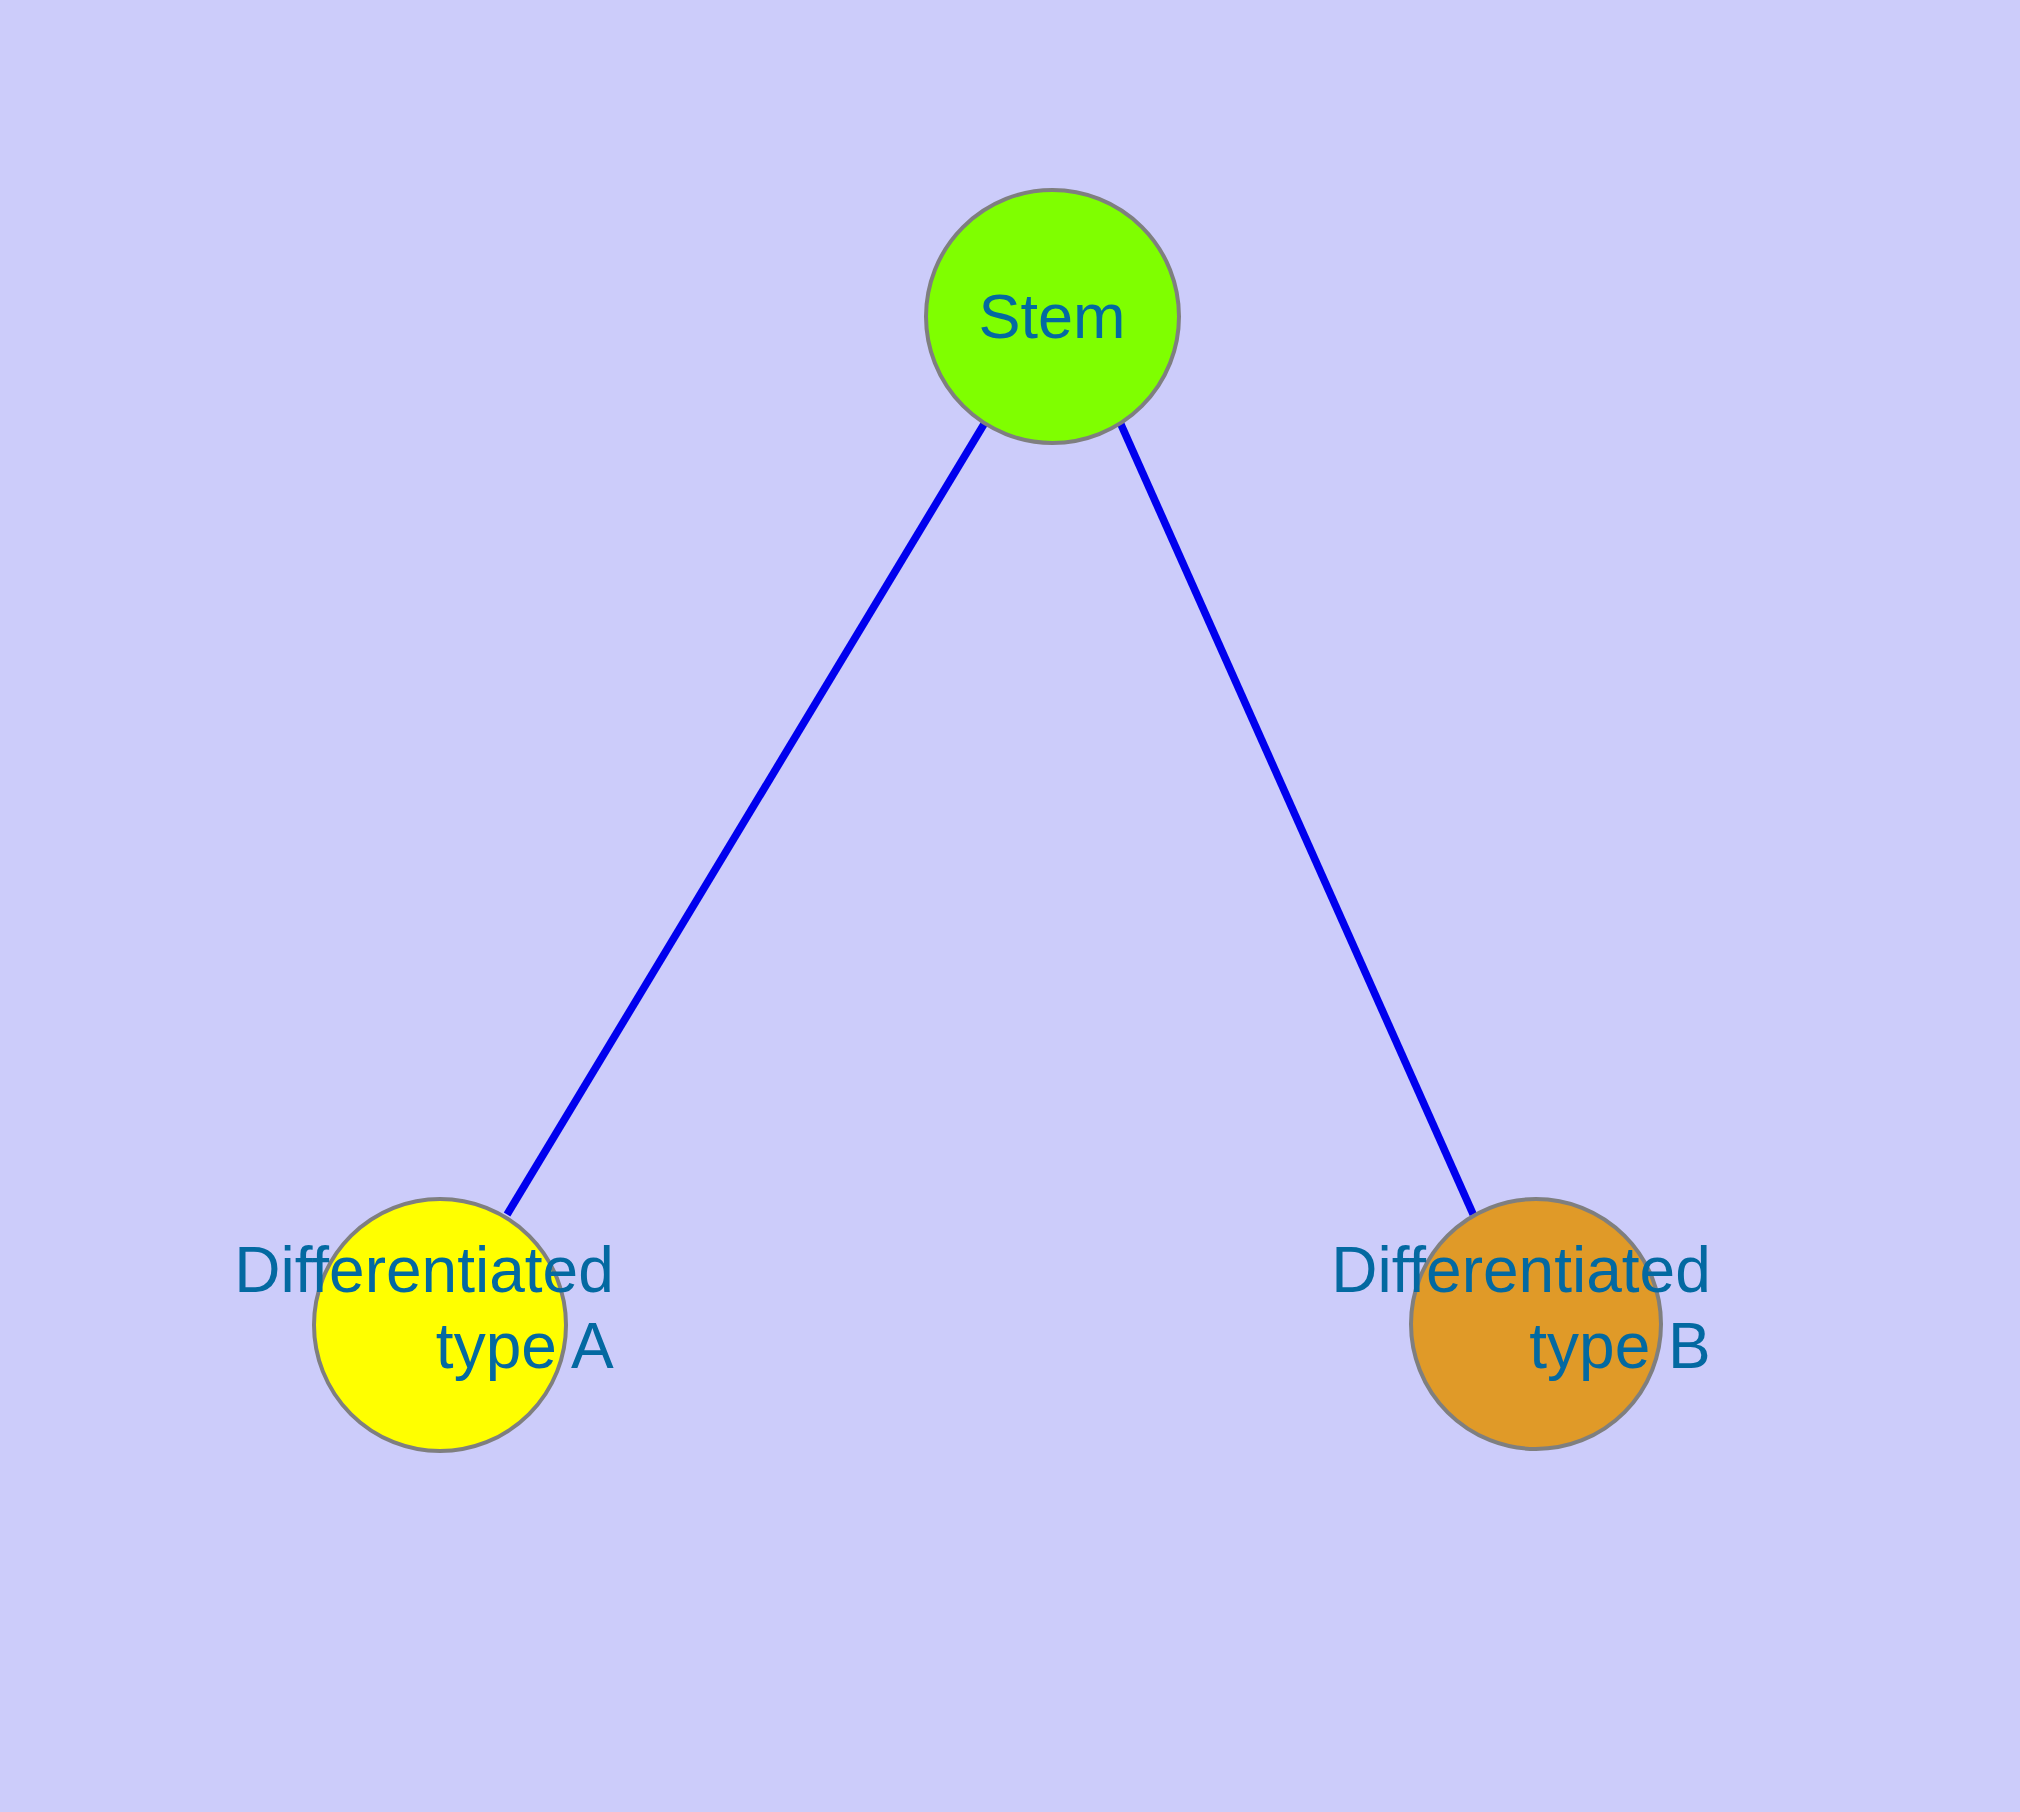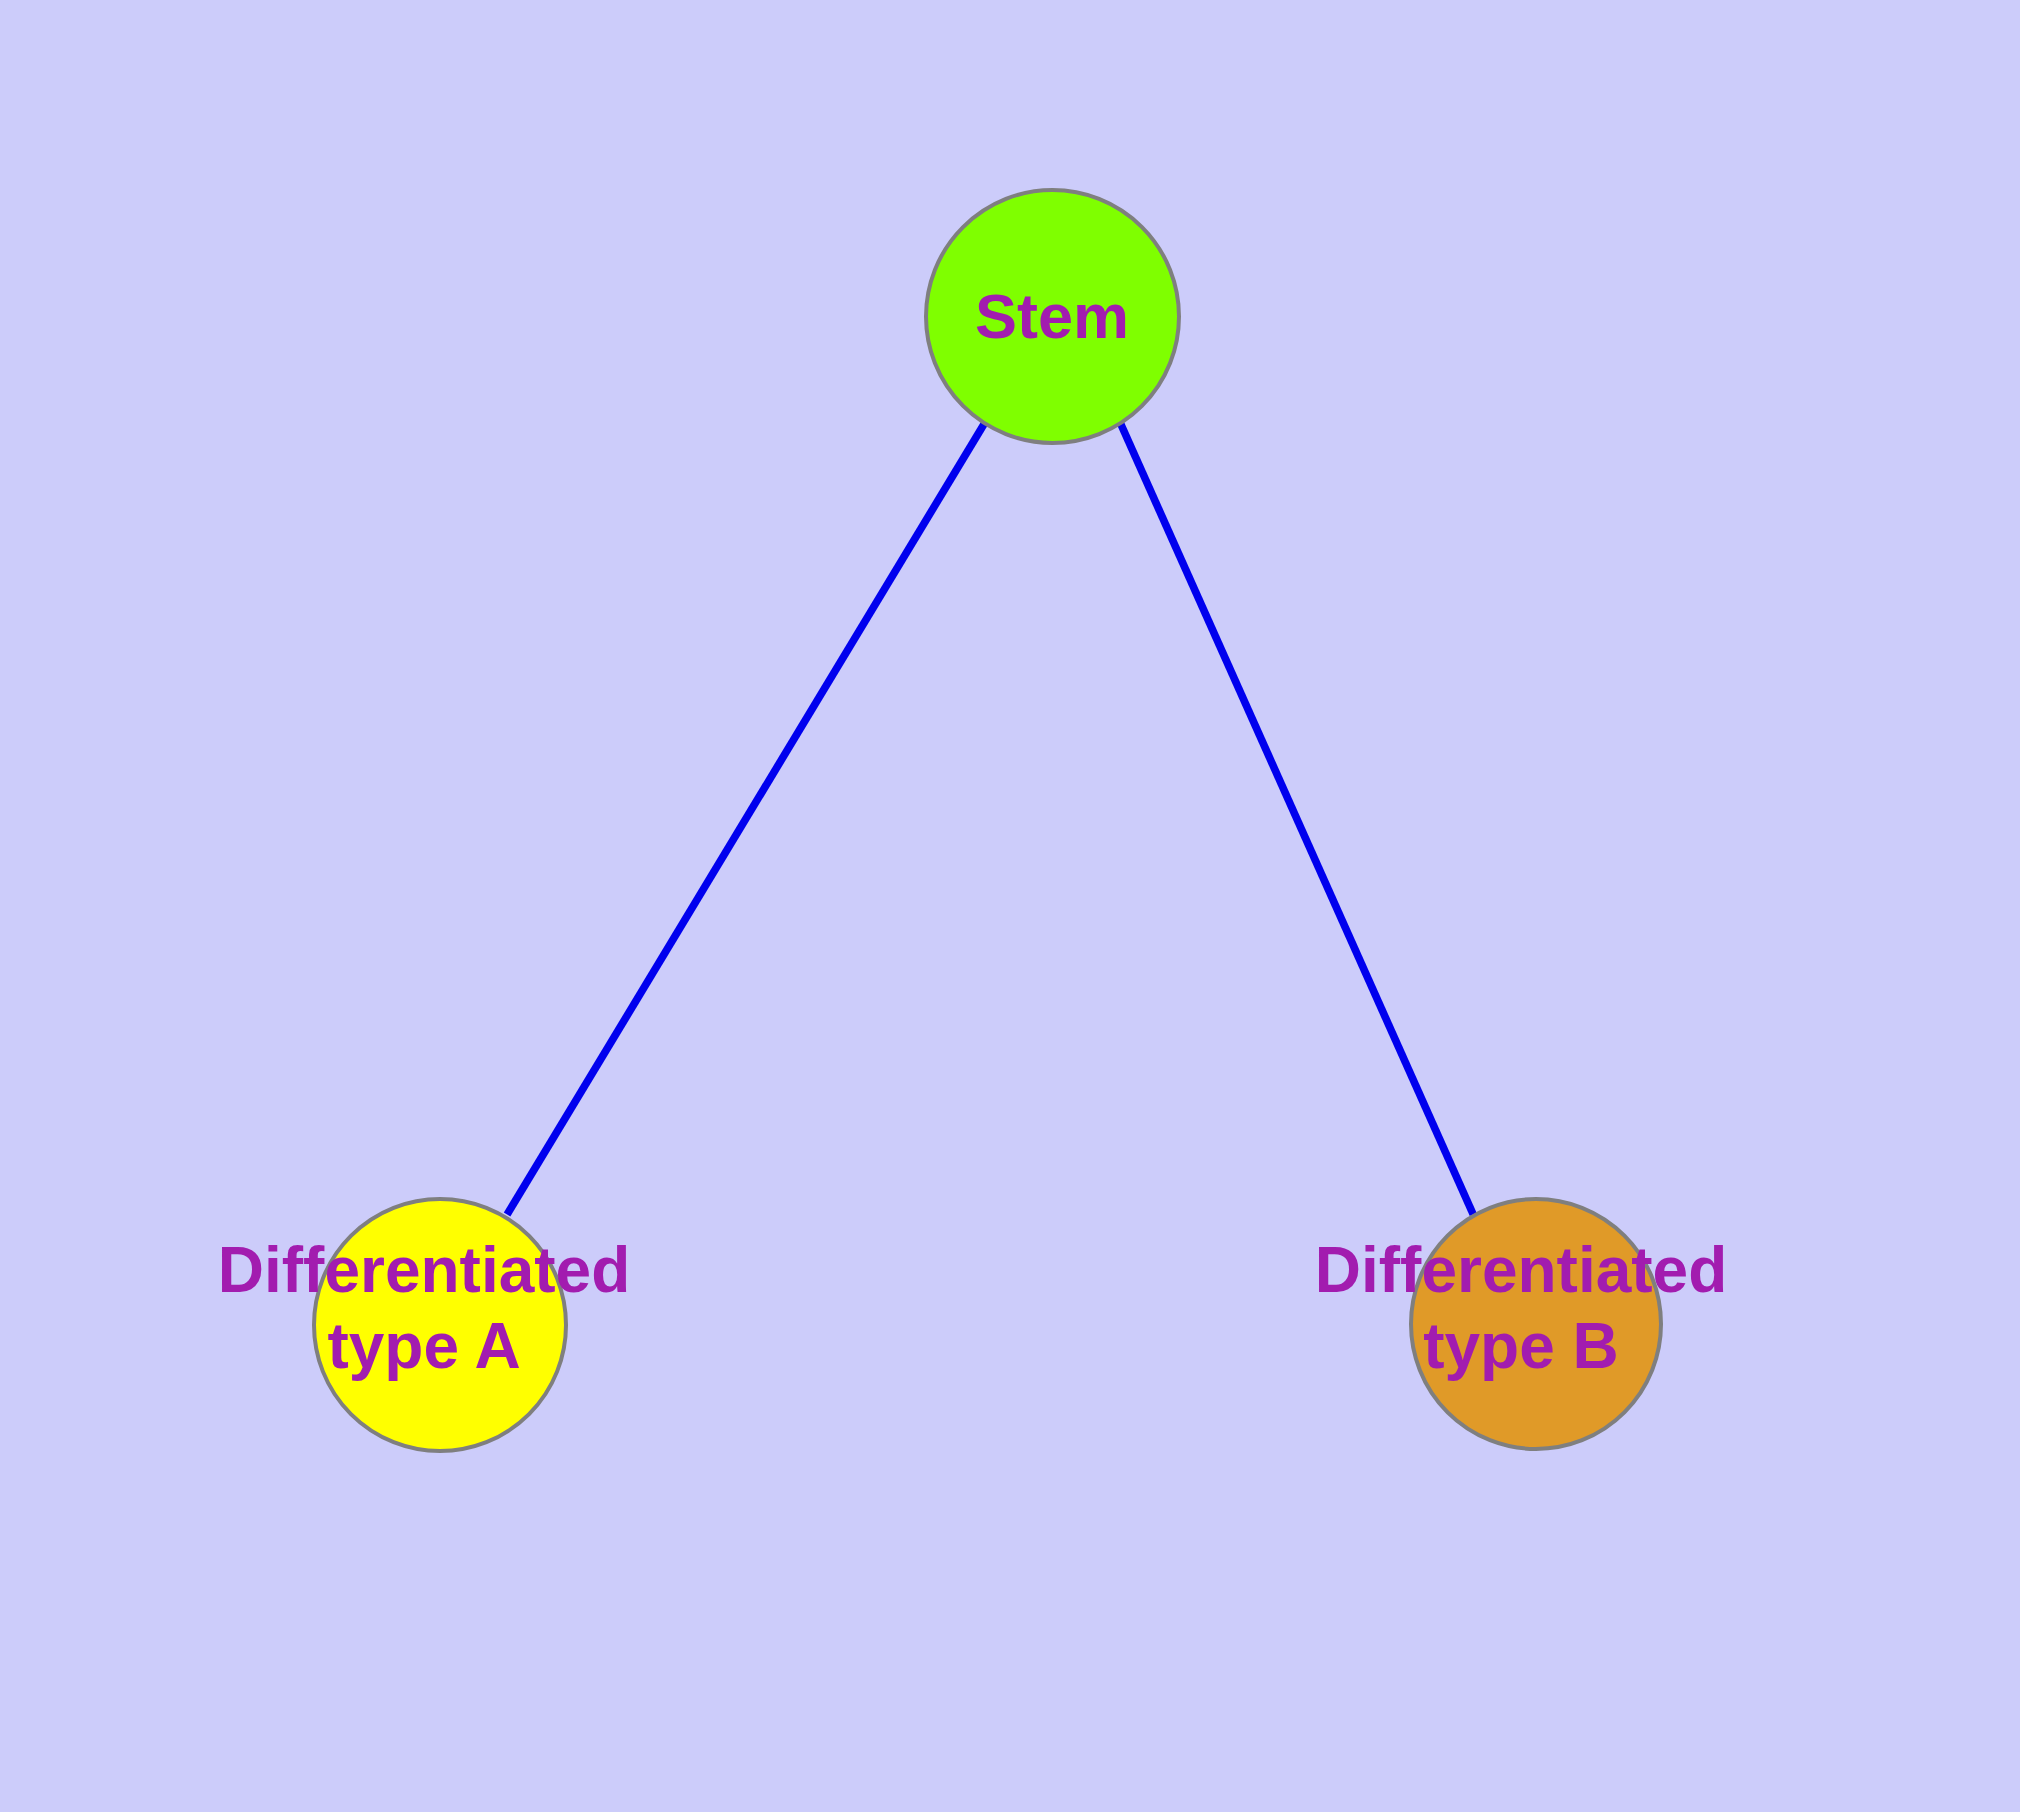--- a/index.html
+++ b/index.html
@@ -46,23 +46,23 @@
   }
   #node-type-b {
     left: 1409px;
     top: 1197px;
     width: 254px;
     height: 254px;
     background: #e09a28;
   }
   .node-label {
     position: absolute;
-    color: #a21caf;
-    font-weight: bold;
-    text-align: center;
+    color: #0369a1;
+    font-weight: normal;
+    text-align: right;
     white-space: pre;
     line-height: 1.18;
     pointer-events: none;
   }
   #label-stem {
     left: 1052px;
     top: 316px;
     transform: translate(-50%, -50%);
     font-size: 63px;
   }

